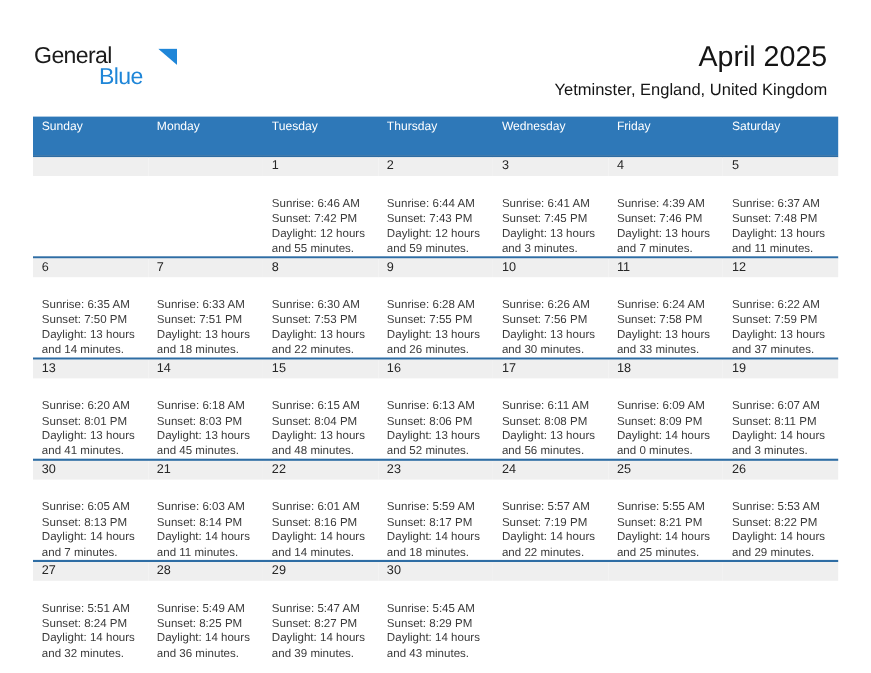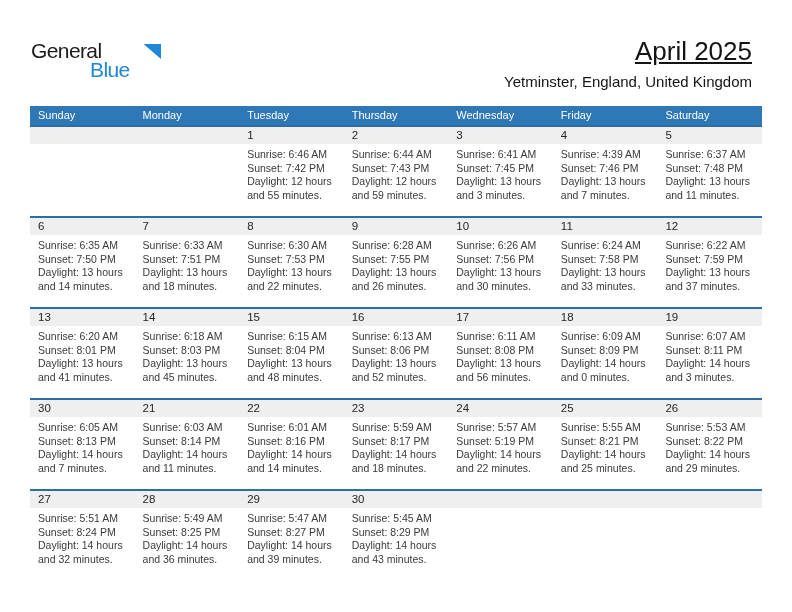--- a/index.html
+++ b/index.html
@@ -9,30 +9,30 @@
     font-family:"Liberation Sans","DejaVu Sans",sans-serif;
   }
   
   .logo{position:absolute;left:31px;top:40px;width:130px;}
   .logo-top{display:flex;align-items:flex-start;gap:41px;}
   .logo-general{font-size:21px;color:#1b1b1b;letter-spacing:-0.6px;line-height:21px;font-weight:500;}
   .logo-triangle{width:25px;height:15px;background:#1f86d8;clip-path:polygon(0 0,100% 0,100% 100%);margin-left:1px;margin-top:4px;}
   .logo-blue{font-size:21px;color:#1f86d8;letter-spacing:-0.6px;line-height:18px;margin-left:59px;font-weight:500;}
   
   .titles{position:absolute;right:40px;top:36px;text-align:right;}
-  .page-title{margin:0;font-size:26px;font-weight:400;color:#141414;line-height:30px;text-decoration:underline;}
+  .page-title{margin:0;font-size:26px;font-weight:400;color:#141414;line-height:30px;}
   .page-subtitle{margin-top:7px;font-size:15px;color:#141414;}
   
   .calendar{position:absolute;left:30px;top:106px;width:732px;}
-  .weekday-row{display:grid;grid-template-columns:repeat(7,1fr);background:#2e78b8;height:19px;}
+  .weekday-row{display:grid;grid-template-columns:repeat(7,1fr);background:#2e78b8;height:35px;}
   .weekday-cell{color:#ffffff;font-size:11px;line-height:19px;padding-left:8px;overflow:hidden;white-space:nowrap;}
   .week-row{display:grid;grid-template-columns:repeat(7,1fr);border-top:2px solid #2e6da4;}
   .day-cell{min-height:89px;}
   .day-num{height:17px;background:#efefef;font-size:11.5px;line-height:17px;padding-left:8px;color:#262626;}
-  .day-lines{padding:4px 4px 0 8px;font-size:10.5px;line-height:13.5px;color:#3a3a3a;}
+  .day-lines{padding:19px 4px 0 8px;font-size:10.5px;line-height:13.5px;color:#3a3a3a;}
   .day-line{white-space:nowrap;overflow:hidden;}
 </style>
 </head>
 <body>
 
 <div class="logo">
   <div class="logo-top">
     <span class="logo-general">General</span>
     <span class="logo-triangle"></span>
   </div>
@@ -274,21 +274,21 @@
             <div class="day-line">Sunrise: 5:59 AM</div>
             <div class="day-line">Sunset: 8:17 PM</div>
             <div class="day-line">Daylight: 14 hours</div>
             <div class="day-line">and 18 minutes.</div>
           </div>
         </div>
         <div class="day-cell">
           <div class="day-num">24</div>
           <div class="day-lines">
             <div class="day-line">Sunrise: 5:57 AM</div>
-            <div class="day-line">Sunset: 5:19 PM</div>
+            <div class="day-line">Sunset: 7:19 PM</div>
             <div class="day-line">Daylight: 14 hours</div>
             <div class="day-line">and 22 minutes.</div>
           </div>
         </div>
         <div class="day-cell">
           <div class="day-num">25</div>
           <div class="day-lines">
             <div class="day-line">Sunrise: 5:55 AM</div>
             <div class="day-line">Sunset: 8:21 PM</div>
             <div class="day-line">Daylight: 14 hours</div>

